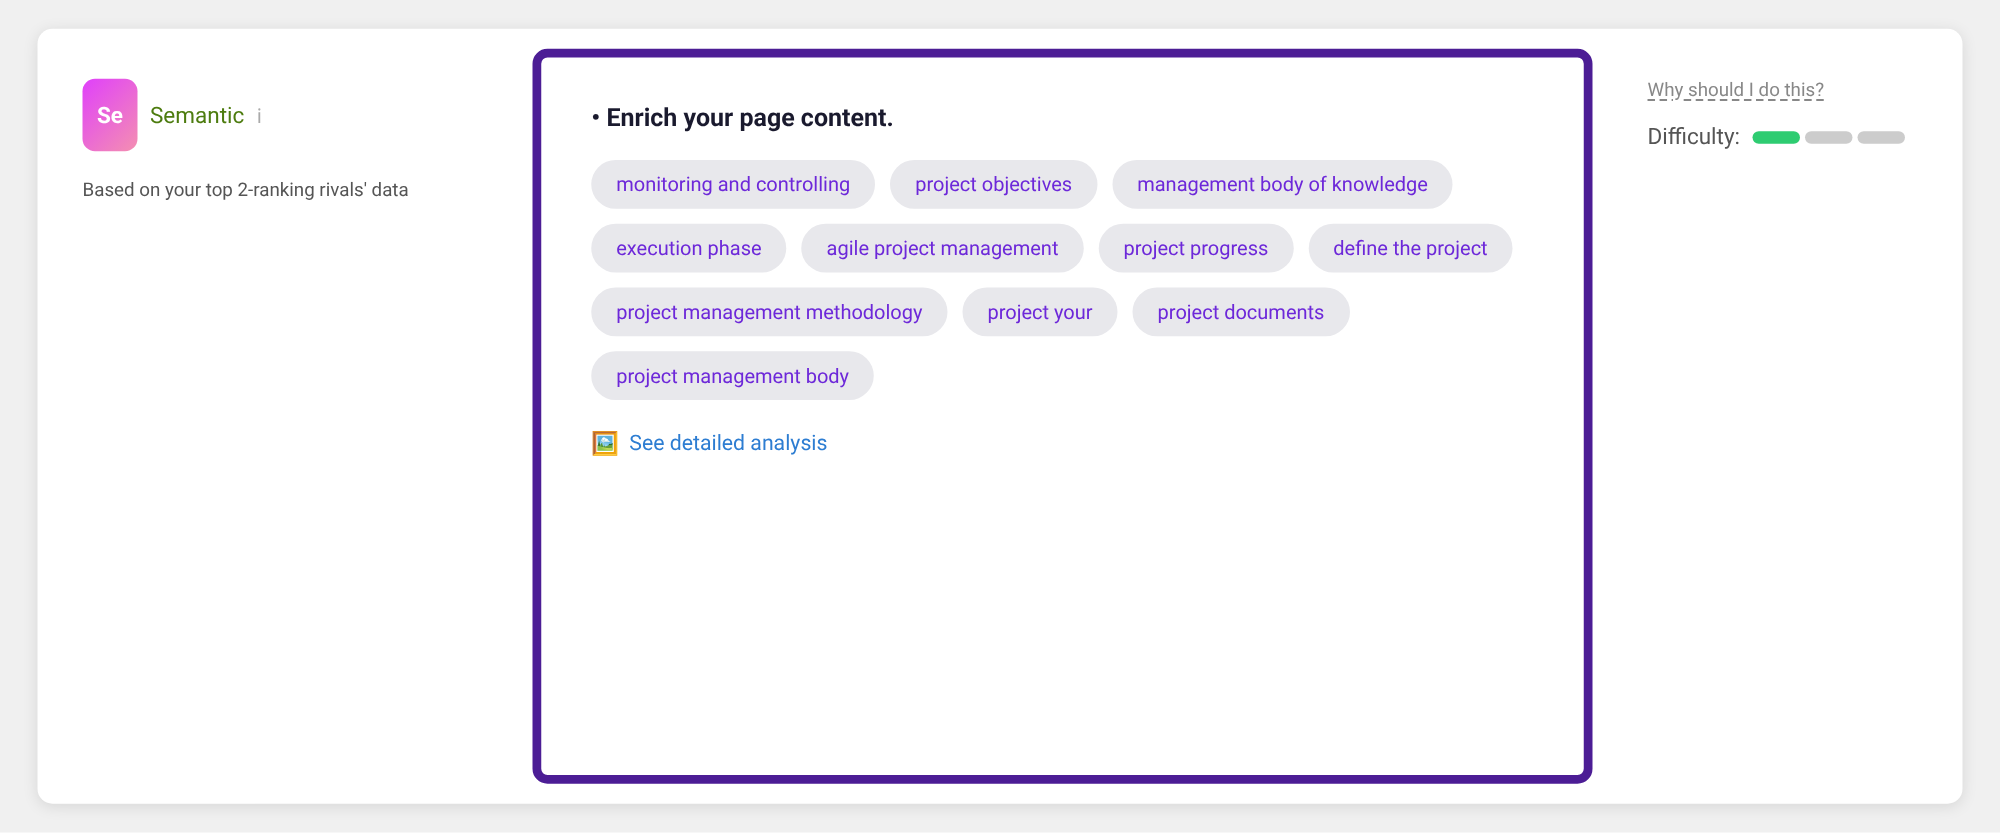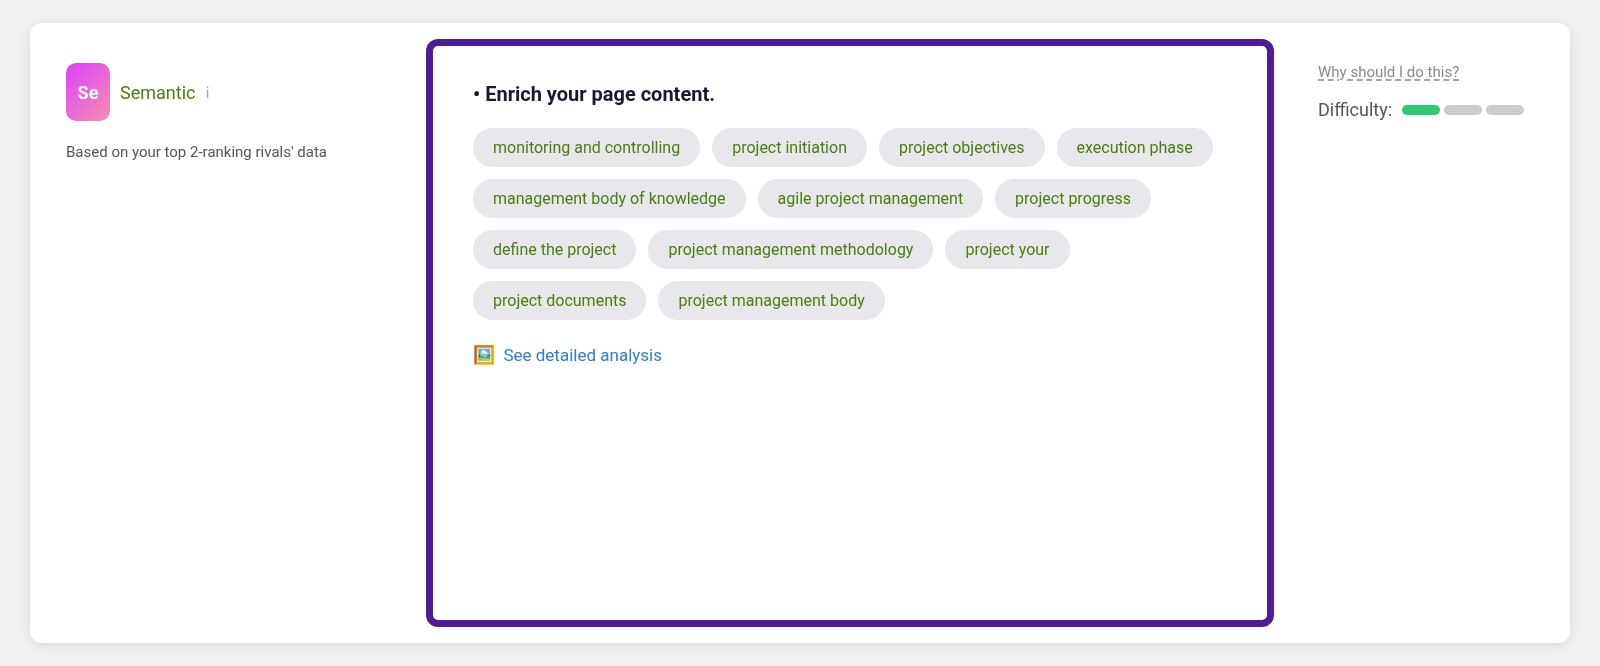--- a/index.html
+++ b/index.html
@@ -94,21 +94,21 @@
       display: flex;
       flex-wrap: wrap;
       gap: 12px;
       margin-top: 4px;
     }
     .tag {
       background: #e8e8ec;
       border-radius: 50px;
       padding: 10px 20px;
       font-size: 16px;
-      color: #4d7c0f;
+      color: #6d28d9;
       white-space: nowrap;
     }
     .see-analysis {
       display: flex;
       align-items: center;
       gap: 8px;
       color: #2d7dd2;
       font-size: 17px;
       cursor: pointer;
       text-decoration: none;
@@ -177,24 +177,23 @@
     </div>
     <p class="left-description">Based on your top 2-ranking rivals' data</p>
   </div>
 
   <div class="main-panel">
     <div class="enrich-title">Enrich your page content.</div>
 
     <div class="tags-container">
 
     <span class="tag">monitoring and controlling</span>
-        <span class="tag">project initiation</span>
         <span class="tag">project objectives</span>
+        <span class="tag">management body of knowledge</span>
         <span class="tag">execution phase</span>
-        <span class="tag">management body of knowledge</span>
         <span class="tag">agile project management</span>
         <span class="tag">project progress</span>
         <span class="tag">define the project</span>
         <span class="tag">project management methodology</span>
         <span class="tag">project your</span>
         <span class="tag">project documents</span>
         <span class="tag">project management body</span>
       </div>
 
     <a class="see-analysis" href="#">

